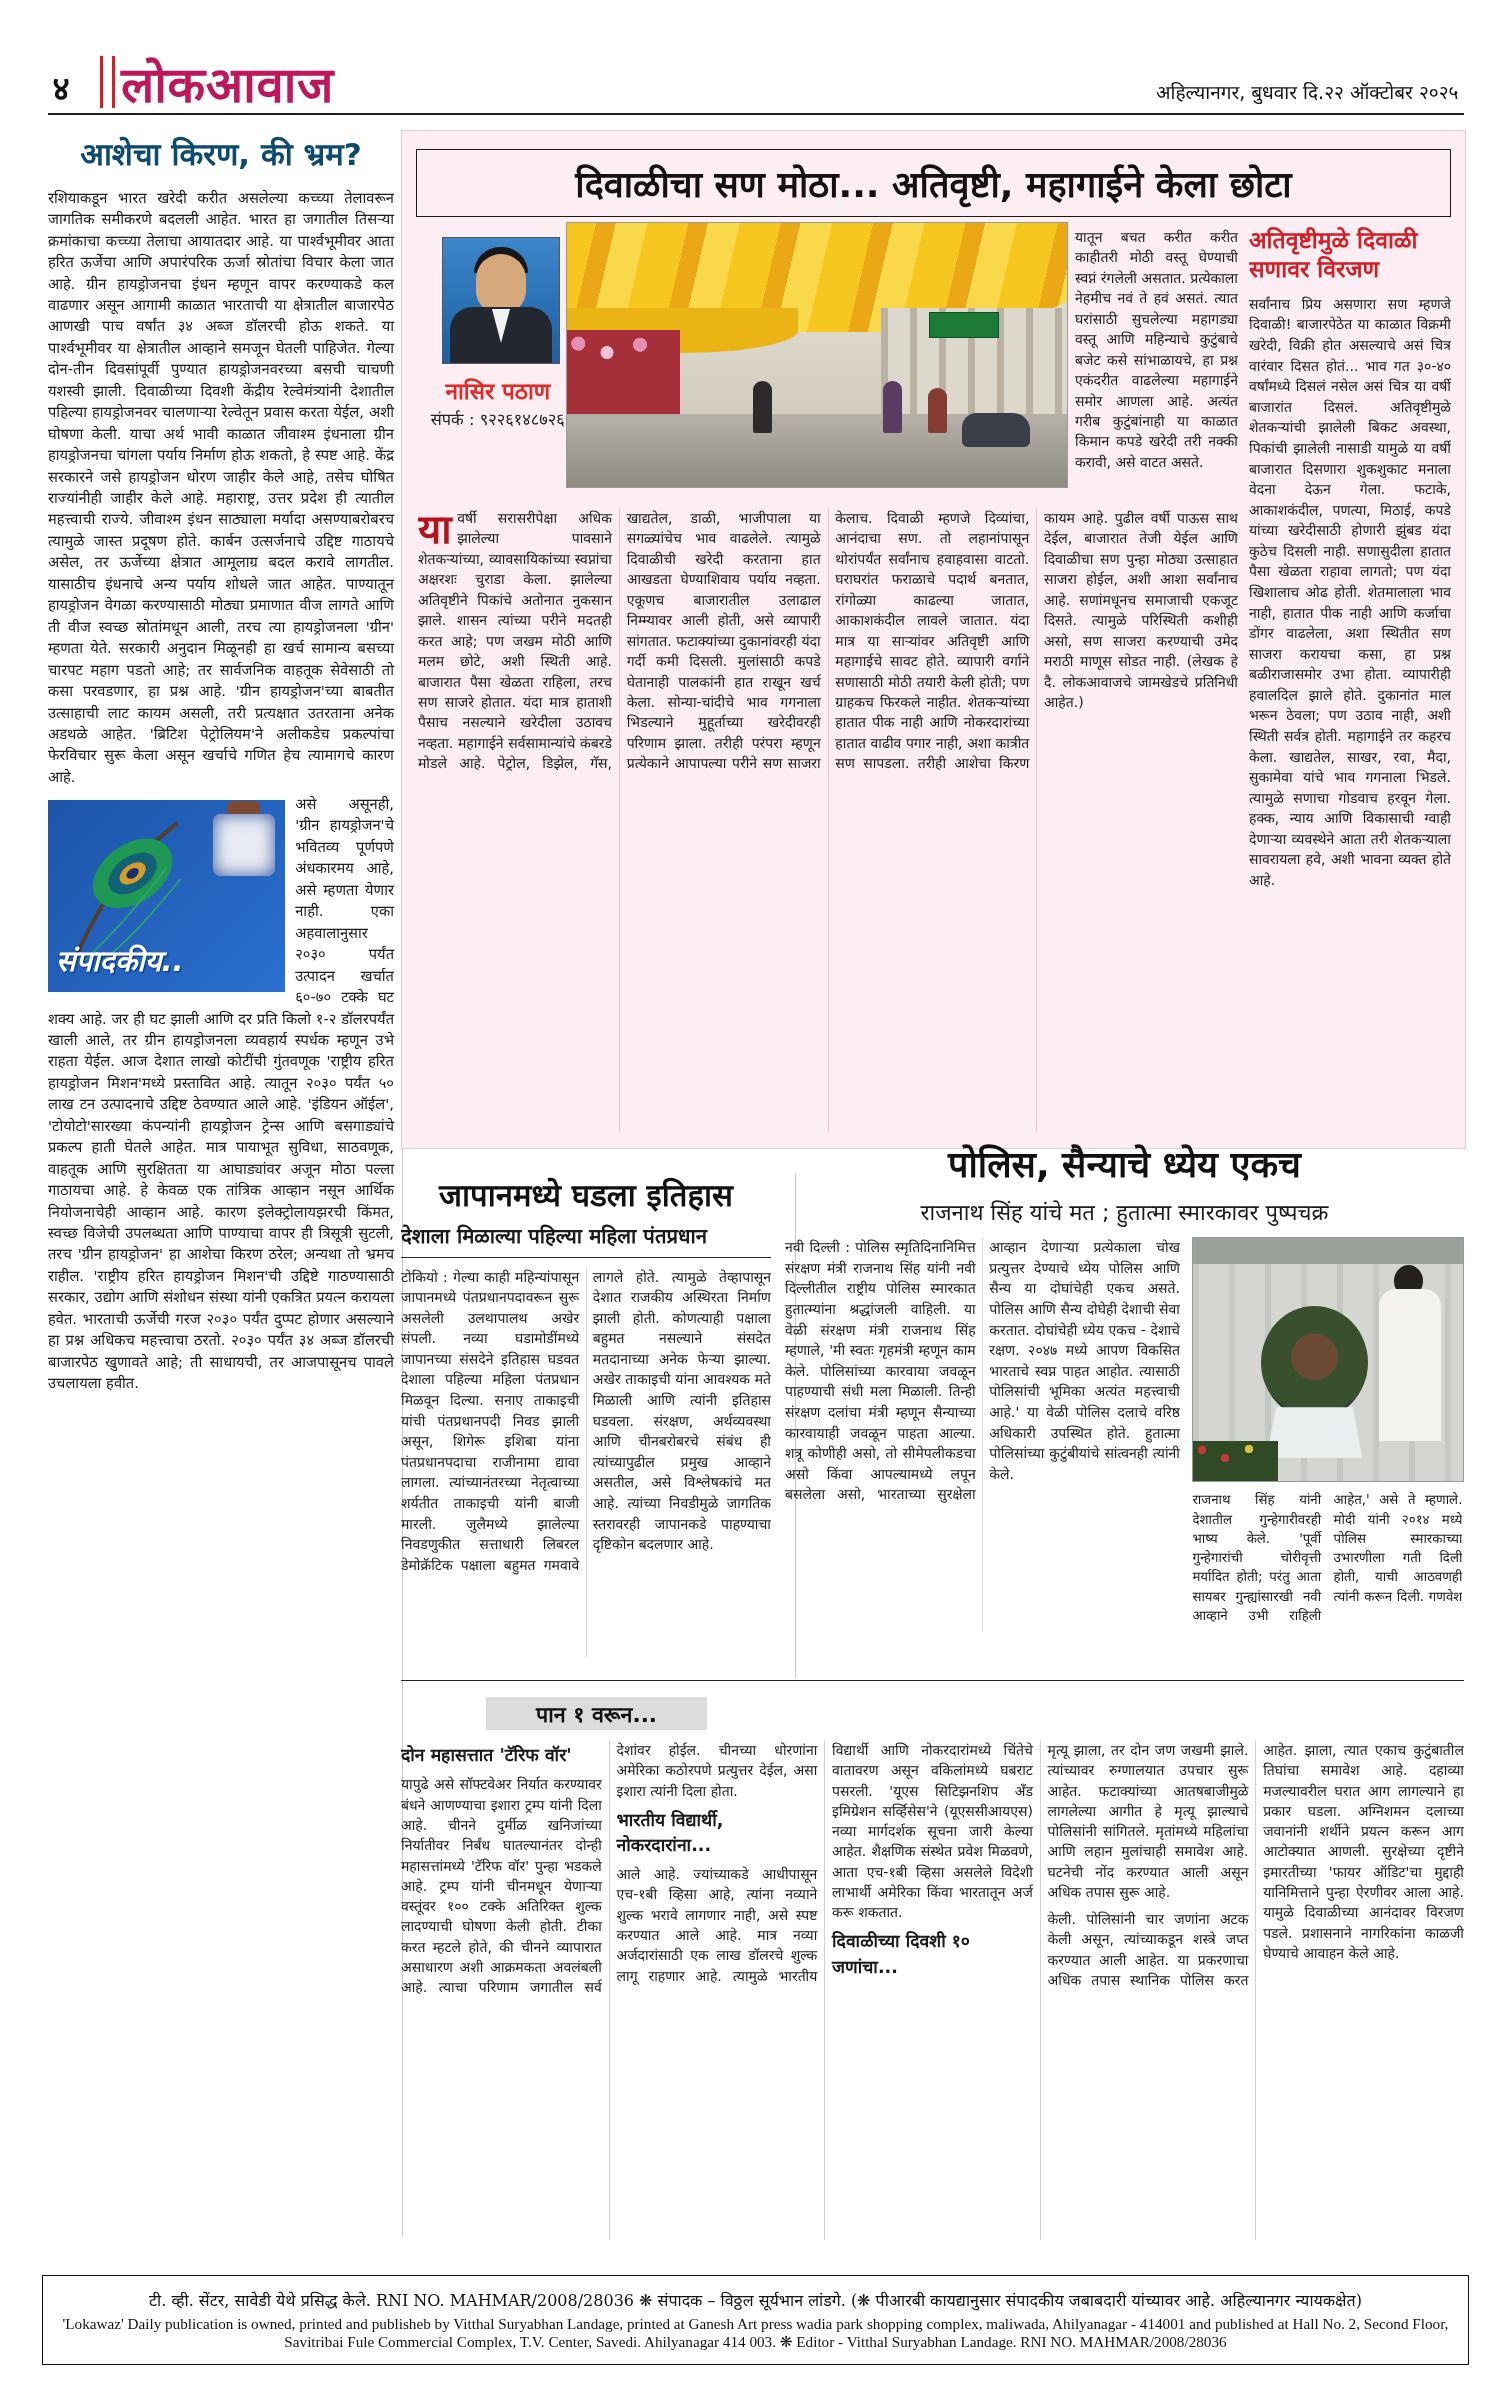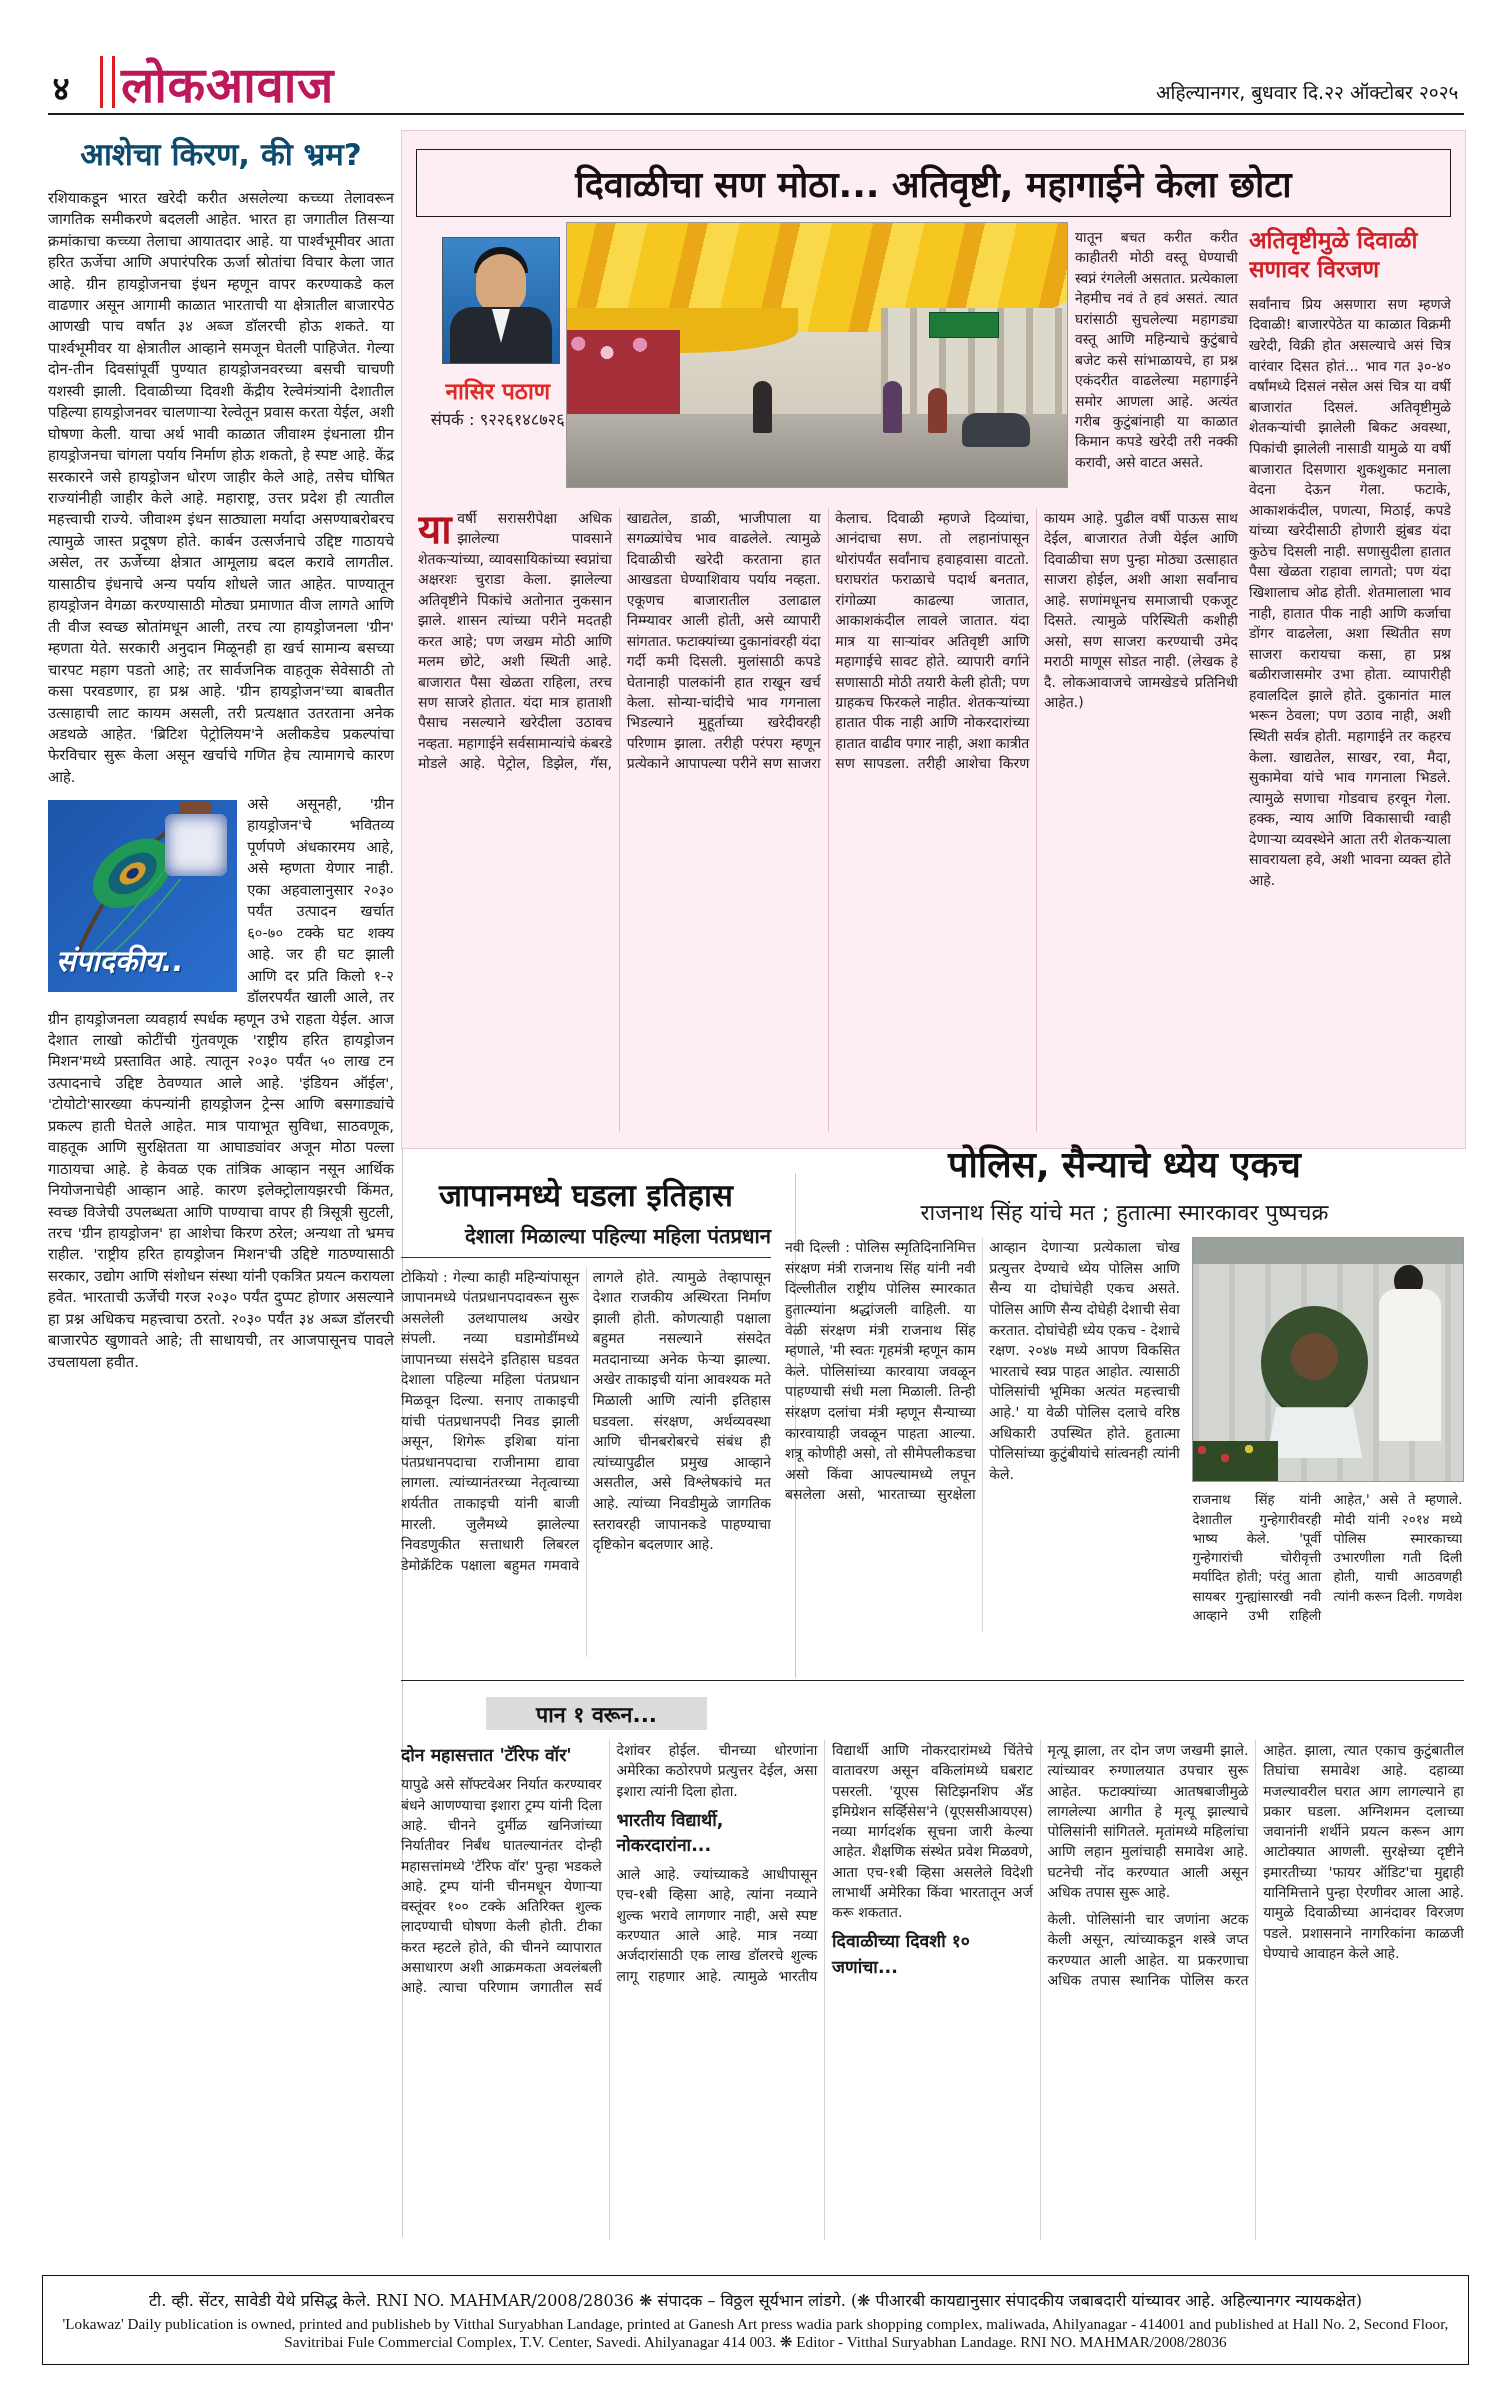--- a/index.html
+++ b/index.html
@@ -11,21 +11,21 @@
   .mast-bars{position:absolute;left:52px;top:5.6px;height:52px;width:9px;
              border-left:3.4px solid #e01b1f;border-right:3.4px solid #e01b1f;}
   .masthead{position:absolute;left:73px;top:0px;font-size:49px;font-weight:bold;color:#be185d;letter-spacing:0.6px;}
   .dateline{position:absolute;right:5.6px;top:29px;font-size:19px;color:#111;}
   
   #editorial{position:absolute;left:48px;top:130px;width:346px;bottom:164px;border-right:0.6px solid #c9c9c9;
              padding-right:8px;overflow:hidden;}
   .edit-headline{font-size:31px;font-weight:bold;text-align:center;margin:2.3px 0 12.4px 0;color:#0c4a6e;}
   .bodytext{font-size:14.7px;line-height:1.46;text-align:justify;color:#1c1c1c;}
   .edit-badge{float:left;width:189px;height:192px;margin:6.8px 10.2px 4.5px 0;background:linear-gradient(135deg,#1d55a8,#2a6fd0);
-              position:relative;overflow:hidden;}
+              position:relative;overflow:hidden;padding-left:48px;}
   .edit-badge-label{position:absolute;left:8px;bottom:9px;font-size:29px;font-weight:bold;color:#ffffff;
                     font-style:italic;text-shadow:1.1px 1.1px 1.7px #00306e;}
   .inkpot{position:absolute;right:10.2px;top:14.7px;width:62px;height:62px;background:#e9ecf4;border-radius:8px;
           box-shadow:inset 0 0 17px #3653a0;}
   .inkcap{position:absolute;right:25px;top:1.1px;width:33px;height:25px;background:#7a4a33;border-radius:5.6px;}
   
   #lead{position:absolute;left:401px;top:130px;width:1063px;height:1017px;background:#fdeef4;border:0.6px solid #ecc9d6;}
   .lead-strip{position:absolute;left:14px;right:14px;top:18px;height:66px;border:1.7px solid #1a1a1a;
               display:flex;align-items:center;justify-content:center;}
   .lead-headline{font-size:36px;font-weight:bold;color:#151011;white-space:nowrap;}
@@ -59,21 +59,21 @@
   .lead-side{position:absolute;left:847px;top:95px;width:202px;bottom:16px;overflow:hidden;}
   .lead-side-head{font-size:23px;line-height:1.28;font-weight:bold;color:#d21f26;margin-bottom:9px;}
   .lead-side-body{font-size:14px;line-height:1.47;text-align:justify;}
   .lead-body{position:absolute;left:16px;top:377px;width:820px;bottom:16px;overflow:hidden;
              column-count:4;column-gap:14.7px;column-rule:0.6px solid #e3bfce;
              font-size:14px;line-height:1.46;text-align:justify;}
   .dropcap{float:left;font-size:40px;line-height:0.9;font-weight:bold;color:#b5121b;padding:3.4px 5.6px 0 0;}
   
   #japan{position:absolute;left:401px;top:1165px;width:370px;height:505px;overflow:hidden;border-right:0.6px solid #c9c9c9;padding-right:24px;margin-top:8px;}
   .jp-headline{font-size:31px;font-weight:bold;text-align:center;color:#111;}
-  .jp-subhead{font-size:20.3px;font-weight:bold;text-align:right;margin-top:5.6px;border-bottom:1.1px solid #333;padding-bottom:8px;}
+  .jp-subhead{font-size:20.3px;font-weight:bold;text-align:left;margin-top:5.6px;border-bottom:1.1px solid #333;padding-bottom:8px;}
   .jp-body{margin-top:9px;column-count:2;column-gap:13.6px;column-rule:0.6px solid #d7d7d7;
            font-size:14px;line-height:1.47;text-align:justify;height:390px;overflow:hidden;}
   
   #police{position:absolute;left:785px;top:1139px;width:679px;height:517px;overflow:hidden;}
   .po-headline{font-size:36px;font-weight:bold;text-align:center;color:#111;}
   .po-subhead{font-size:22px;text-align:center;margin-top:8px;font-weight:500;}
   .po-row{display:flex;margin-top:11.3px;gap:12.4px;}
   .po-text{width:395px;height:395px;overflow:hidden;column-count:2;column-gap:13.6px;column-rule:0.6px solid #d7d7d7;
            font-size:14px;line-height:1.47;text-align:justify;}
   .po-photo-wrap{width:270px;}

